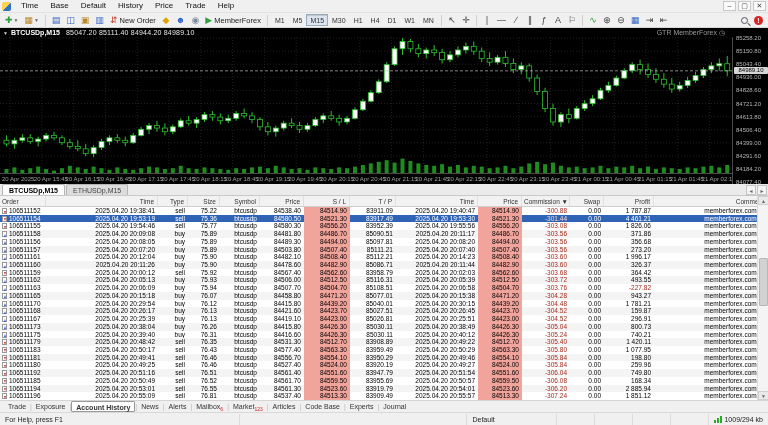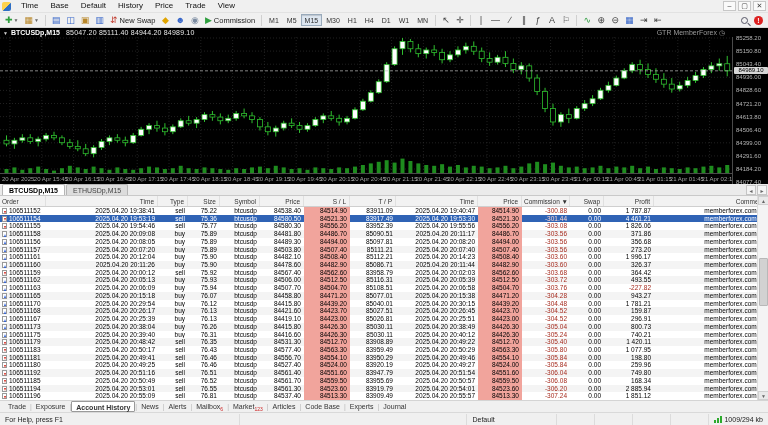--- a/index.html
+++ b/index.html
@@ -96,21 +96,21 @@
 
   <div class="menubar">
     <span class="app-logo"></span>
     <div id="menus" style="display:flex">
         <div class="menu-item">Time</div>
         <div class="menu-item">Base</div>
         <div class="menu-item">Default</div>
         <div class="menu-item">History</div>
         <div class="menu-item">Price</div>
         <div class="menu-item">Trade</div>
-        <div class="menu-item">View</div>
+        <div class="menu-item">Help</div>
       </div>
     <div class="spacer"></div>
     <div id="win-controls" style="display:flex">
         <span class="win-ctrl">–</span>
         <span class="win-ctrl">▢</span>
         <span class="win-ctrl">✕</span>
       </div>
   </div>
 
   <div class="toolbar">
@@ -131,34 +131,34 @@
           <span style="color: rgb(52, 100, 200); font-size: 9px;">◫</span>
         </div>
         <div class="tb-btn">
           <span style="color: rgb(184, 135, 42); font-size: 9px;">▣</span>
         </div>
         <div class="tb-btn">
           <span style="color: rgb(52, 100, 200); font-size: 9px;">▥</span>
         </div>
         <div class="tb-btn">
           <span style="color: rgb(192, 59, 46); font-size: 9px;">⇵</span>
-          <span class="lab">New Swap</span>
+          <span class="lab">New Order</span>
         </div>
         <div class="tb-btn">
           <span style="color: rgb(224, 164, 0); font-size: 9px;">◆</span>
         </div>
         <div class="tb-btn">
           <span style="color: rgb(52, 100, 200); font-size: 9px;">☻</span>
         </div>
         <div class="tb-btn">
           <span style="color: rgb(122, 138, 160); font-size: 9px;">◉</span>
         </div>
         <div class="tb-btn">
           <span style="color: rgb(46, 158, 62); font-size: 9px;">▶</span>
-          <span class="lab">Commission</span>
+          <span class="lab">MemberForex</span>
         </div>
         <span class="tb-sep"></span>
       </div>
     <div id="tb-tf" style="display:flex;align-items:center">
         <div class="tf-btn">M1</div>
         <div class="tf-btn">M5</div>
         <div class="tf-btn active">M15</div>
         <div class="tf-btn">M30</div>
         <div class="tf-btn">H1</div>
         <div class="tf-btn">H4</div>

